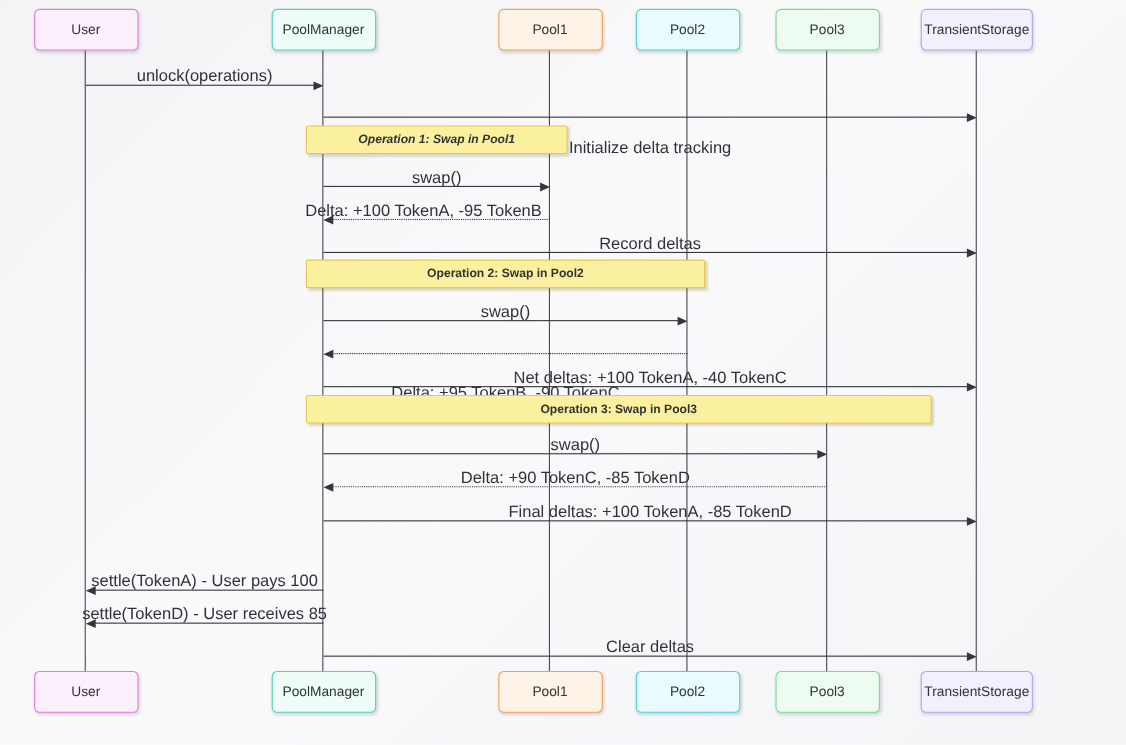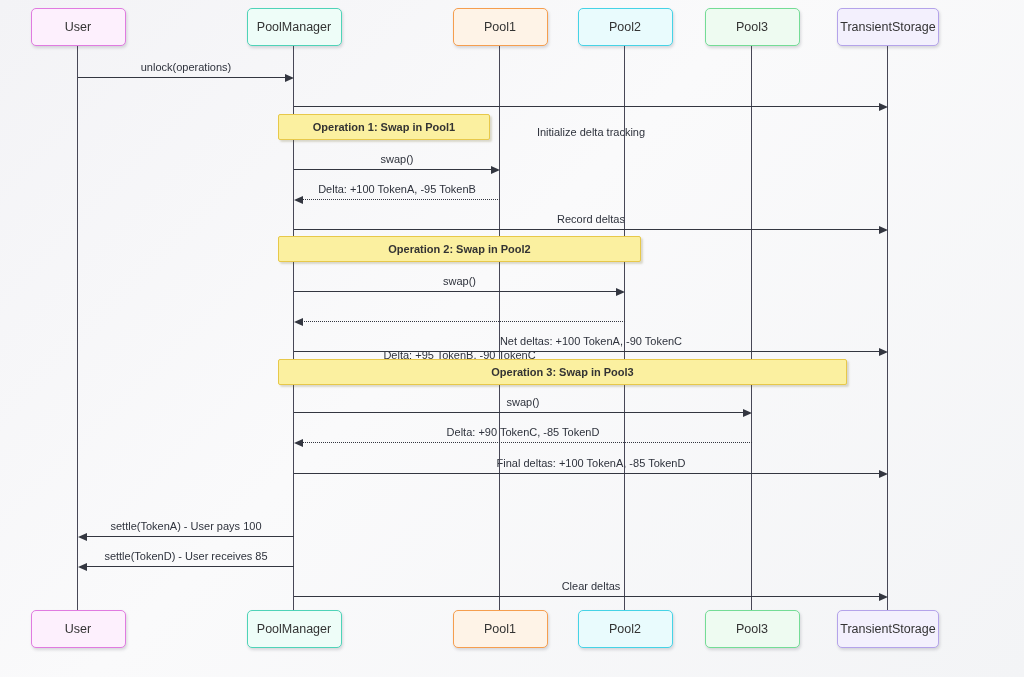--- a/index.html
+++ b/index.html
@@ -16,21 +16,21 @@
     box-shadow:1px 2px 3px rgba(60,60,80,.18);
   }
   .lifeline { position:absolute; width:0; border-left:1.5px solid #474756; z-index:2; }
   .msg-line { position:absolute; height:0; border-top:1.5px solid #333640; z-index:3; }
   .msg-line.dotted { border-top-style:dotted; }
   .arrowhead { position:absolute; width:0; height:0; z-index:3; }
   .arrowhead.right { border-top:4.5px solid transparent; border-bottom:4.5px solid transparent; border-left:9px solid #333640; }
   .arrowhead.left  { border-top:4.5px solid transparent; border-bottom:4.5px solid transparent; border-right:9px solid #333640; }
   .msg-label {
     position:absolute; transform:translateX(-50%);
-    font-size:11px; color:#2e323c; white-space:nowrap; z-index:1;
+    font-size:15px; color:#2e323c; white-space:nowrap; z-index:1;
   }
   .note {
     position:absolute; box-sizing:border-box;
     border:1.5px solid; border-radius:2px;
     display:flex; align-items:center; justify-content:center;
     font-size:11px; font-weight:bold; color:#333; z-index:4;
     box-shadow:2px 2px 2px rgba(110,100,40,.22);
     white-space:nowrap;
   }
 </style>
@@ -46,54 +46,54 @@
     <div class="lifeline" style="left: 887.25px; top: 46px; height: 564px; border-left-color: rgb(71, 71, 86);"></div>
     <div class="msg-label" style="left: 186px; top: 61px; color: rgb(46, 50, 60);">unlock(operations)</div>
     <div class="msg-line" style="left: 78px; top: 77.25px; width: 210px; border-top-color: rgb(51, 54, 64);"></div>
     <div class="arrowhead right" style="top: 73.5px; left: 285px;"></div>
     <div class="msg-label" style="left: 591px; top: 90px; color: rgb(46, 50, 60); margin-top: 36px;">Initialize delta tracking</div>
     <div class="msg-line" style="left: 294px; top: 106.25px; width: 588px; border-top-color: rgb(51, 54, 64);"></div>
     <div class="arrowhead right" style="top: 102.5px; left: 879px;"></div>
     <div class="msg-label" style="left: 397px; top: 153px; color: rgb(46, 50, 60);">swap()</div>
     <div class="msg-line" style="left: 294px; top: 169.25px; width: 200px; border-top-color: rgb(51, 54, 64);"></div>
     <div class="arrowhead right" style="top: 165.5px; left: 491px;"></div>
-    <div class="msg-label" style="left: 397px; top: 183px; color: rgb(46, 50, 60); text-align: right;">Delta: +100 TokenA, -95 TokenB</div>
+    <div class="msg-label" style="left: 385px; top: 183px; color: rgb(46, 50, 60); text-align: right;">Delta: +100 TokenA, -95 TokenB</div>
     <div class="msg-line dotted" style="left: 300px; top: 199.25px; width: 200px; border-top-color: rgb(51, 54, 64);"></div>
     <div class="arrowhead left" style="top: 195.5px; left: 294px;"></div>
     <div class="msg-label" style="left: 591px; top: 213px; color: rgb(46, 50, 60);">Record deltas</div>
     <div class="msg-line" style="left: 294px; top: 229.25px; width: 588px; border-top-color: rgb(51, 54, 64);"></div>
     <div class="arrowhead right" style="top: 225.5px; left: 879px;"></div>
     <div class="msg-label" style="left: 459.5px; top: 275px; color: rgb(46, 50, 60);">swap()</div>
     <div class="msg-line" style="left: 294px; top: 291.25px; width: 325px; border-top-color: rgb(51, 54, 64);"></div>
     <div class="arrowhead right" style="top: 287.5px; left: 616px;"></div>
     <div class="msg-label" style="left: 459.5px; top: 305px; color: rgb(46, 50, 60); margin-top: 44px;">Delta: +95 TokenB, -90 TokenC</div>
     <div class="msg-line dotted" style="left: 300px; top: 321.25px; width: 325px; border-top-color: rgb(51, 54, 64);"></div>
     <div class="arrowhead left" style="top: 317.5px; left: 294px;"></div>
-    <div class="msg-label" style="left: 591px; top: 335px; color: rgb(46, 50, 60);">Net deltas: +100 TokenA, -90 TokenC</div>
+    <div class="msg-label" style="left: 591px; top: 335px; color: rgb(46, 50, 60);">Net deltas: +100 TokenA, -40 TokenC</div>
     <div class="msg-line" style="left: 294px; top: 351.25px; width: 588px; border-top-color: rgb(51, 54, 64);"></div>
     <div class="arrowhead right" style="top: 347.5px; left: 879px;"></div>
     <div class="msg-label" style="left: 523px; top: 396px; color: rgb(46, 50, 60);">swap()</div>
     <div class="msg-line" style="left: 294px; top: 412.25px; width: 452px; border-top-color: rgb(51, 54, 64);"></div>
     <div class="arrowhead right" style="top: 408.5px; left: 743px;"></div>
     <div class="msg-label" style="left: 523px; top: 426px; color: rgb(46, 50, 60);">Delta: +90 TokenC, -85 TokenD</div>
     <div class="msg-line dotted" style="left: 300px; top: 442.25px; width: 452px; border-top-color: rgb(51, 54, 64);"></div>
     <div class="arrowhead left" style="top: 438.5px; left: 294px;"></div>
     <div class="msg-label" style="left: 591px; top: 457px; color: rgb(46, 50, 60);">Final deltas: +100 TokenA, -85 TokenD</div>
     <div class="msg-line" style="left: 294px; top: 473.25px; width: 588px; border-top-color: rgb(51, 54, 64);"></div>
     <div class="arrowhead right" style="top: 469.5px; left: 879px;"></div>
     <div class="msg-label" style="left: 186px; top: 520px; color: rgb(46, 50, 60);">settle(TokenA) - User pays 100</div>
     <div class="msg-line" style="left: 84px; top: 536.25px; width: 210px; border-top-color: rgb(51, 54, 64);"></div>
     <div class="arrowhead left" style="top: 532.5px; left: 78px;"></div>
     <div class="msg-label" style="left: 186px; top: 550px; color: rgb(46, 50, 60);">settle(TokenD) - User receives 85</div>
     <div class="msg-line" style="left: 84px; top: 566.25px; width: 210px; border-top-color: rgb(51, 54, 64);"></div>
     <div class="arrowhead left" style="top: 562.5px; left: 78px;"></div>
     <div class="msg-label" style="left: 591px; top: 580px; color: rgb(46, 50, 60);">Clear deltas</div>
     <div class="msg-line" style="left: 294px; top: 596.25px; width: 588px; border-top-color: rgb(51, 54, 64);"></div>
     <div class="arrowhead right" style="top: 592.5px; left: 879px;"></div>
-    <div class="note" style="left: 278px; top: 114px; width: 212px; height: 26px; background: rgb(251, 240, 160); border-color: rgb(231, 200, 74);">Operation 1: Swap in Pool1</div>
+    <div class="note" style="left: 278px; top: 114px; width: 238px; height: 26px; background: rgb(251, 240, 160); border-color: rgb(231, 200, 74); font-style: italic;">Operation 1: Swap in Pool1</div>
     <div class="note" style="left: 278px; top: 236px; width: 363px; height: 26px; background: rgb(251, 240, 160); border-color: rgb(231, 200, 74);">Operation 2: Swap in Pool2</div>
     <div class="note" style="left: 278px; top: 359px; width: 569px; height: 26px; background: rgb(251, 240, 160); border-color: rgb(231, 200, 74);">Operation 3: Swap in Pool3</div>
     <div class="actor-box" style="left: 30.5px; top: 8px; width: 95px; background: rgb(253, 240, 253); border-color: rgb(224, 123, 224);">User</div>
     <div class="actor-box" style="left: 246.5px; top: 8px; width: 95px; background: rgb(238, 253, 248); border-color: rgb(79, 211, 184);">PoolManager</div>
     <div class="actor-box" style="left: 452.5px; top: 8px; width: 95px; background: rgb(254, 243, 231); border-color: rgb(245, 158, 79);">Pool1</div>
     <div class="actor-box" style="left: 577.5px; top: 8px; width: 95px; background: rgb(233, 251, 253); border-color: rgb(70, 211, 230);">Pool2</div>
     <div class="actor-box" style="left: 704.5px; top: 8px; width: 95px; background: rgb(238, 251, 241); border-color: rgb(116, 220, 150);">Pool3</div>
     <div class="actor-box" style="left: 837px; top: 8px; width: 102px; background: rgb(243, 240, 253); border-color: rgb(180, 163, 234);">TransientStorage</div>
     <div class="actor-box" style="left: 30.5px; top: 610px; width: 95px; background: rgb(253, 240, 253); border-color: rgb(224, 123, 224);">User</div>
     <div class="actor-box" style="left: 246.5px; top: 610px; width: 95px; background: rgb(238, 253, 248); border-color: rgb(79, 211, 184);">PoolManager</div>

